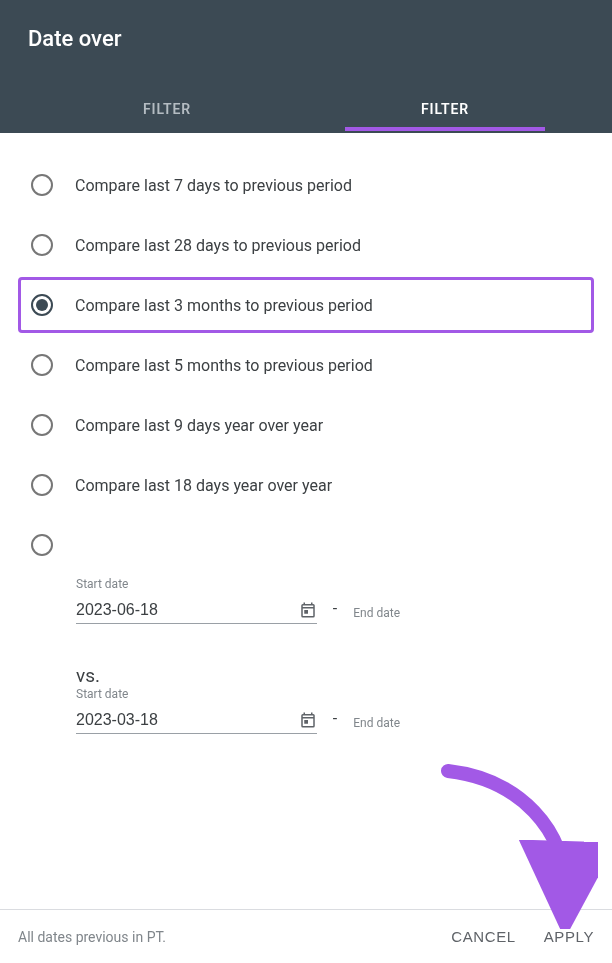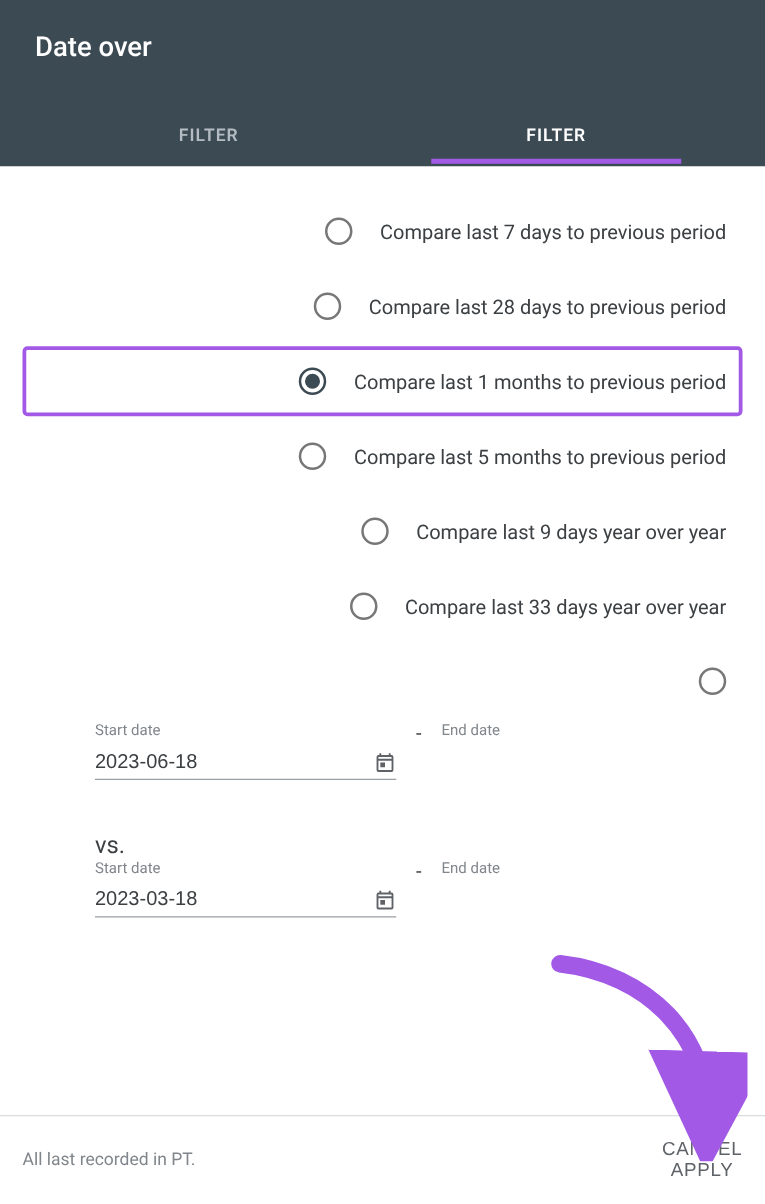--- a/index.html
+++ b/index.html
@@ -57,21 +57,20 @@
   }
   .option {
     display: flex;
     align-items: center;
     gap: 22px;
     padding: 14px 10px;
     cursor: pointer;
     border-radius: 4px;
     border: 3px solid transparent;
     margin-bottom: 4px;
-    justify-content: flex-end;
   }
   .option.highlighted {
     border: 3px solid #a259e6;
   }
   .radio {
     width: 22px;
     height: 22px;
     border: 2px solid #777;
     border-radius: 50%;
     display: flex;
@@ -91,20 +90,21 @@
   }
   .option-label {
     font-size: 16px;
     color: #3c4043;
   }
   .date-section {
     padding: 0 18px 0 76px;
   }
   .date-row {
     display: flex;
+    align-items: flex-end;
     gap: 16px;
     margin-bottom: 40px;
   }
   .date-field {
     flex: 1;
     position: relative;
   }
   .date-label {
     font-size: 12px;
     color: #80868b;
@@ -152,21 +152,21 @@
     align-items: center;
     padding: 18px 18px;
   }
   .footer-note {
     flex: 1;
     font-size: 14px;
     color: #80868b;
   }
   .footer-buttons {
     display: flex;
-    flex-direction: column;
+    gap: 28px;
   }
   .text-button {
     background: none;
     border: none;
     font-size: 15px;
     font-weight: 500;
     letter-spacing: 0.6px;
     color: #5f6368;
     cursor: pointer;
   }
@@ -194,33 +194,33 @@
   <div class="option">
     <span class="radio"></span>
     <span class="option-label">Compare last 7 days to previous period</span>
   </div>
   <div class="option">
     <span class="radio"></span>
     <span class="option-label">Compare last 28 days to previous period</span>
   </div>
   <div class="option highlighted">
     <span class="radio selected"></span>
-    <span class="option-label">Compare last 1 months to previous period</span>
+    <span class="option-label">Compare last 3 months to previous period</span>
   </div>
   <div class="option">
     <span class="radio"></span>
     <span class="option-label">Compare last 5 months to previous period</span>
   </div>
   <div class="option">
     <span class="radio"></span>
     <span class="option-label">Compare last 9 days year over year</span>
   </div>
   <div class="option">
     <span class="radio"></span>
-    <span class="option-label">Compare last 33 days year over year</span>
+    <span class="option-label">Compare last 18 days year over year</span>
   </div>
   <div class="option">
     <span class="radio"></span>
   </div>
 </div>
 
 <div class="date-section">
 
   <div class="date-row">
     <div class="date-field">
@@ -252,21 +252,21 @@
     </div>
     <div class="dash">-</div>
     <div class="date-field">
       <div class="date-label">End date</div>
     </div>
   </div>
 
 </div>
 
 <div class="footer">
-  <div class="footer-note">All last recorded in PT.</div>
+  <div class="footer-note">All dates previous in PT.</div>
   <div class="footer-buttons">
     <button class="text-button">CANCEL</button>
     <button class="text-button">APPLY</button>
   </div>
 </div>
 
 <svg class="annotation-arrow" viewBox="0 0 170 170">
   <defs>
     <marker id="ah" markerWidth="7" markerHeight="7" refX="4" refY="3.5" orient="auto">
       <polygon points="0 0, 7 3.5, 0 7" fill="#a259e6"></polygon>

